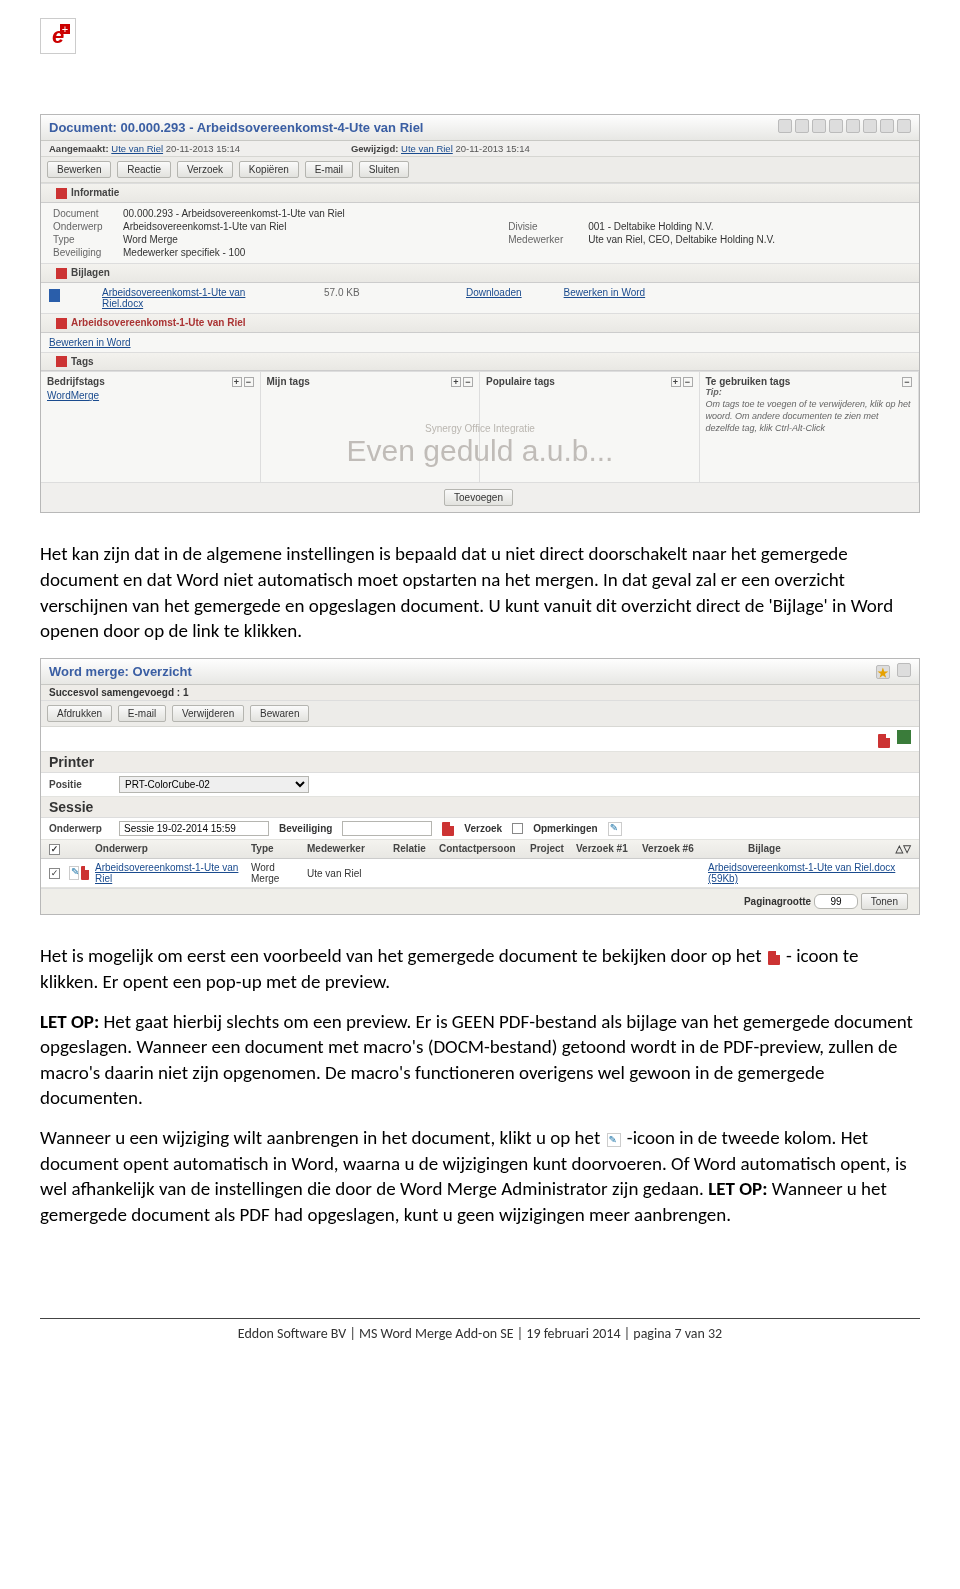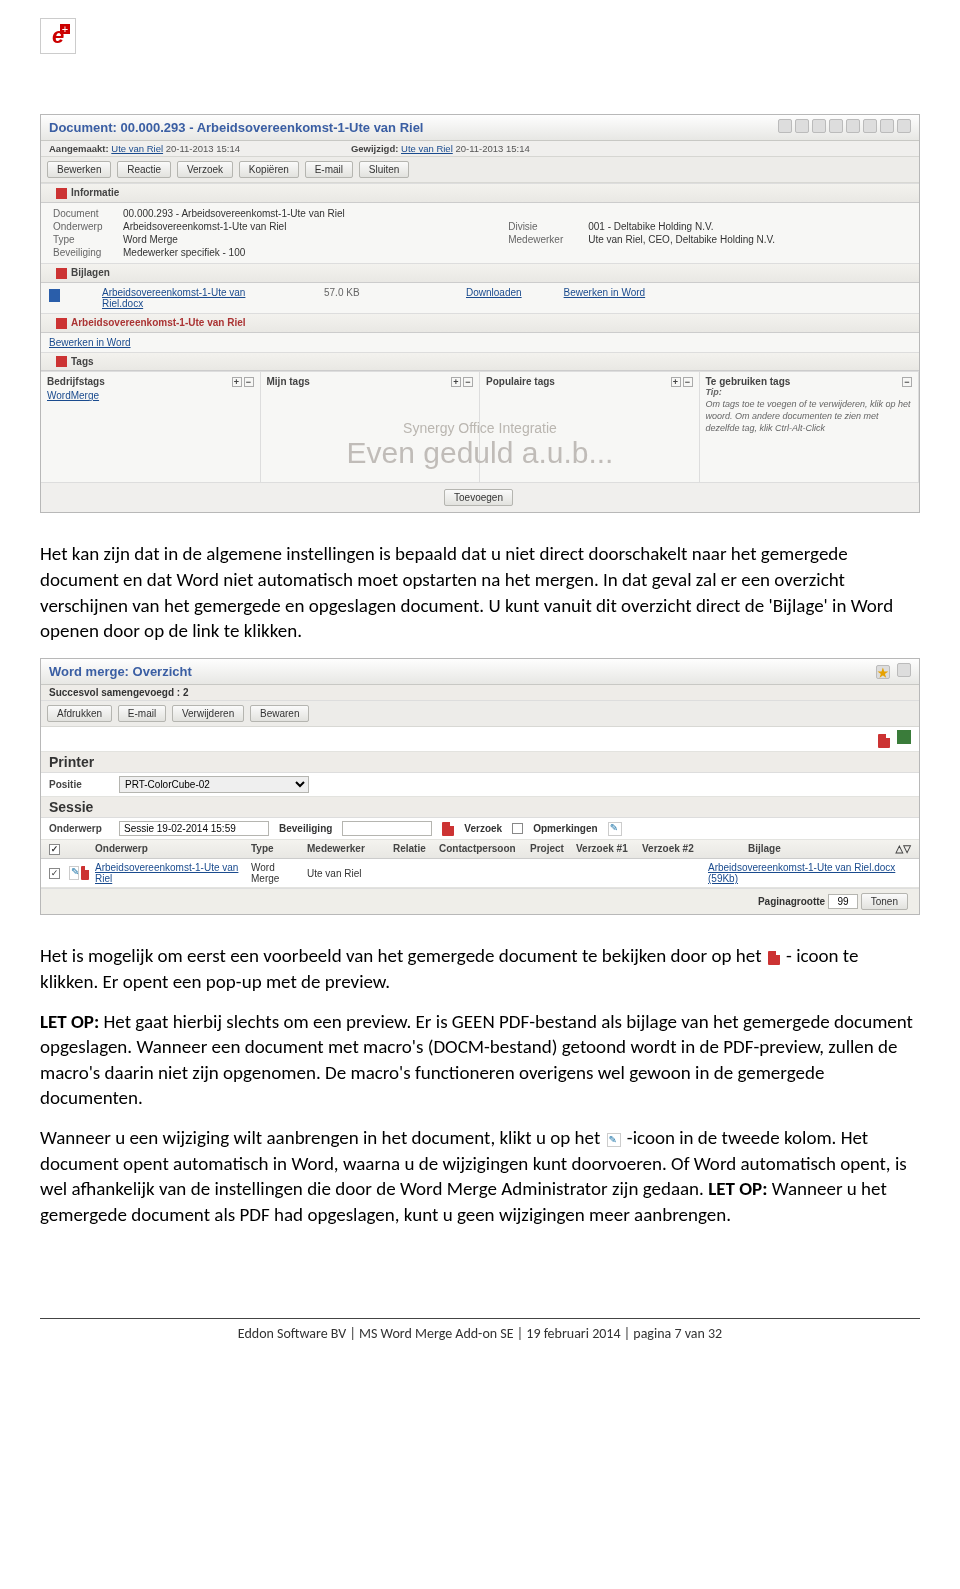--- a/index.html
+++ b/index.html
@@ -28,34 +28,34 @@
   .attach { padding: 4px 8px; font-size:10px; }
   .attach a { color:#1a4b8e; text-decoration:underline;}
   .tagsrow { display:flex; border-top:1px solid #ddd; }
   .tagcol { flex:1; border-right:1px solid #ddd; padding: 4px 6px; font-size:10px; min-height:110px; position:relative;}
   .tagcol:last-child { border-right:none;}
   .tagcol .thead { font-weight:bold; color:#444; display:flex; justify-content:space-between; }
   .tagcol .thead .plusminus span { display:inline-block; width:10px; height:10px; border:1px solid #aaa; text-align:center; line-height:9px; font-size:9px; margin-left:2px;}
   .tagcol a { color:#1a4b8e; text-decoration:underline; display:block; margin-top:3px;}
   .tagcol .tip { font-size:9px; color:#666; font-style:italic; line-height:1.3;}
   .watermark { position:absolute; top:50%; left:50%; transform:translate(-50%,-50%); font-size:30px; color:#c0bcb8; white-space:nowrap; text-align:center; pointer-events:none;}
-  .watermark .sub { font-size:14px; display:block; color:#bab6b0;margin-top:36px;}
+  .watermark .sub { font-size:10px; display:block; color:#bab6b0;margin-top:36px;}
   .bottombar { text-align:center; padding:6px; border-top:1px solid #ddd; background:#f0efed;}
 
   
   .wm .succ { background:#eeece8; padding:2px 8px; font-size:10px; border-bottom:1px solid #ddd; color:#333; font-weight:bold;}
   .wm .prlabel { background:#eeece8; padding:2px 8px; font-size:14px; font-weight:bold; border-bottom:1px solid #ddd;}
   .wm .row { background:#fff; padding:3px 8px; border-bottom:1px solid #e3e3df; display:flex; align-items:center; gap:10px; font-size:10px;}
   .wm .row .lab { color:#444; font-weight:bold; width:60px;}
   .wm input[type=text]{ border:1px solid #b5b5b0; padding:1px 4px; font-size:10px; background:#fff; }
   .wm select { border:1px solid #b5b5b0; font-size:10px; padding:1px; }
   .wm .thead { background:linear-gradient(#f4f3ef,#e8e7e3); border-bottom:1px solid #ccc; padding:3px 8px; font-size:10px; font-weight:bold; color:#444; display:flex; gap:6px;}
   .wm .trow { background:#fff; padding:3px 8px; border-bottom:1px solid #e3e3df; font-size:10px; display:flex; gap:6px; align-items:center;}
   .wm .pager { background:#efeee9; padding:4px 8px; text-align:right; font-size:10px; border-top:1px solid #ddd;}
-  .wm .pager input { width:30px; text-align:center; }
+  .wm .pager input { width:44px; text-align:center;border-radius:6px; }
   .chk { display:inline-block; width:11px; height:11px; border:1px solid #888; background:#fff; vertical-align:middle;}
   .chk.checked::after { content:"✓"; font-size:9px; line-height:9px; display:block; text-align:center; color:#333;}
   .pdfico { display:inline-block; width:12px; height:14px; background:#c33; border-radius:1px; vertical-align:middle; position:relative;}
   .pdfico::after{ content:""; position:absolute; top:0; right:0; width:4px; height:4px; background:#fff; }
   .editico { display:inline-block; width:14px; height:14px; background:#fff; border:1px solid #ccc; vertical-align:middle; position:relative;}
   .editico::after { content:"✎"; font-size:10px; color:#27a; position:absolute; top:-1px; left:1px; }
   .staricon { color:#e6a100; font-size:12px; }
 
   
   .para { font-size: 19px; line-height: 1.35; color: #000; font-family: Calibri, Arial, sans-serif; margin: 14px 0; }
@@ -69,21 +69,21 @@
 
 <div class="page">
 
   <div class="logo" style="position:relative;">
     <span class="logo-shape">e</span>
     <span class="logo-plus">+</span>
   </div>
 
   <div class="shot">
     <div class="shot-header">
-      <span>Document: 00.000.293 - Arbeidsovereenkomst-1-Ute van Riel</span>
+      <span>Document: 00.000.293 - Arbeidsovereenkomst-4-Ute van Riel</span>
       <span class="iconrow">
         <span></span><span></span><span></span><span></span><span></span><span></span><span></span><span></span>
       </span>
     </div>
     <div class="shot-sub">
       <b>Aangemaakt:</b>
       <a href="#">Ute van Riel</a>
       <span>20-11-2013 15:14</span>
       &nbsp;&nbsp;&nbsp;&nbsp;&nbsp;&nbsp;&nbsp;&nbsp;&nbsp;&nbsp;&nbsp;&nbsp;&nbsp;&nbsp;&nbsp;&nbsp;&nbsp;&nbsp;&nbsp;&nbsp;&nbsp;&nbsp;&nbsp;&nbsp;&nbsp;&nbsp;&nbsp;&nbsp;&nbsp;&nbsp;&nbsp;&nbsp;&nbsp;&nbsp;&nbsp;&nbsp;&nbsp;&nbsp;&nbsp;&nbsp;
       <b>Gewijzigd:</b>
@@ -177,21 +177,21 @@
     </div>
   </div>
 
   <p class="para">Het kan zijn dat in de algemene instellingen is bepaald dat u niet direct doorschakelt naar het gemergede document en dat Word niet automatisch moet opstarten na het mergen. In dat geval zal er een overzicht verschijnen van het gemergede en opgeslagen document. U kunt vanuit dit overzicht direct de 'Bijlage' in Word openen door op de link te klikken.</p>
 
   <div class="shot wm">
     <div class="shot-header">
       <span>Word merge: Overzicht</span>
       <span class="iconrow"><span class="staricon">★</span>&nbsp;<span style="width:14px;height:14px;"></span></span>
     </div>
-    <div class="succ">Succesvol samengevoegd : 2</div>
+    <div class="succ">Succesvol samengevoegd : 1</div>
     <div class="btnrow">
       <span class="sbtn">Afdrukken</span>
       <span class="sbtn">E-mail</span>
       <span class="sbtn">Verwijderen</span>
       <span class="sbtn">Bewaren</span>
     </div>
     <div style="text-align:right;padding:3px 8px;background:#fff;border-bottom:1px solid #e3e3df;">
       <span class="pdfico"></span>
       <span style="display:inline-block;width:14px;height:14px;background:#3a7c3a;margin-left:4px;"></span>
     </div>
@@ -215,21 +215,21 @@
     <div class="thead">
       <span style="width:14px;"><span class="chk checked"></span></span>
       <span style="width:20px;"></span>
       <span style="width:150px;">Onderwerp</span>
       <span style="width:50px;">Type</span>
       <span style="width:80px;">Medewerker</span>
       <span style="width:40px;">Relatie</span>
       <span style="width:85px;">Contactpersoon</span>
       <span style="width:40px;">Project</span>
       <span style="width:60px;">Verzoek #1</span>
-      <span style="width:60px;">Verzoek #2</span>
+      <span style="width:60px;">Verzoek #6</span>
       <span style="flex:1;padding-left:40px;">Bijlage</span>
       <span>△▽</span>
     </div>
     <div class="trow">
       <span style="width:14px;"><span class="chk checked"></span></span>
       <span style="width:20px;display:flex;gap:2px;">
           <span class="editico"></span>
           <span class="pdfico"></span>
         </span>
       <span style="width:150px;"><a href="#" style="color:#1a4b8e;">Arbeidsovereenkomst-1-Ute van Riel</a></span>

